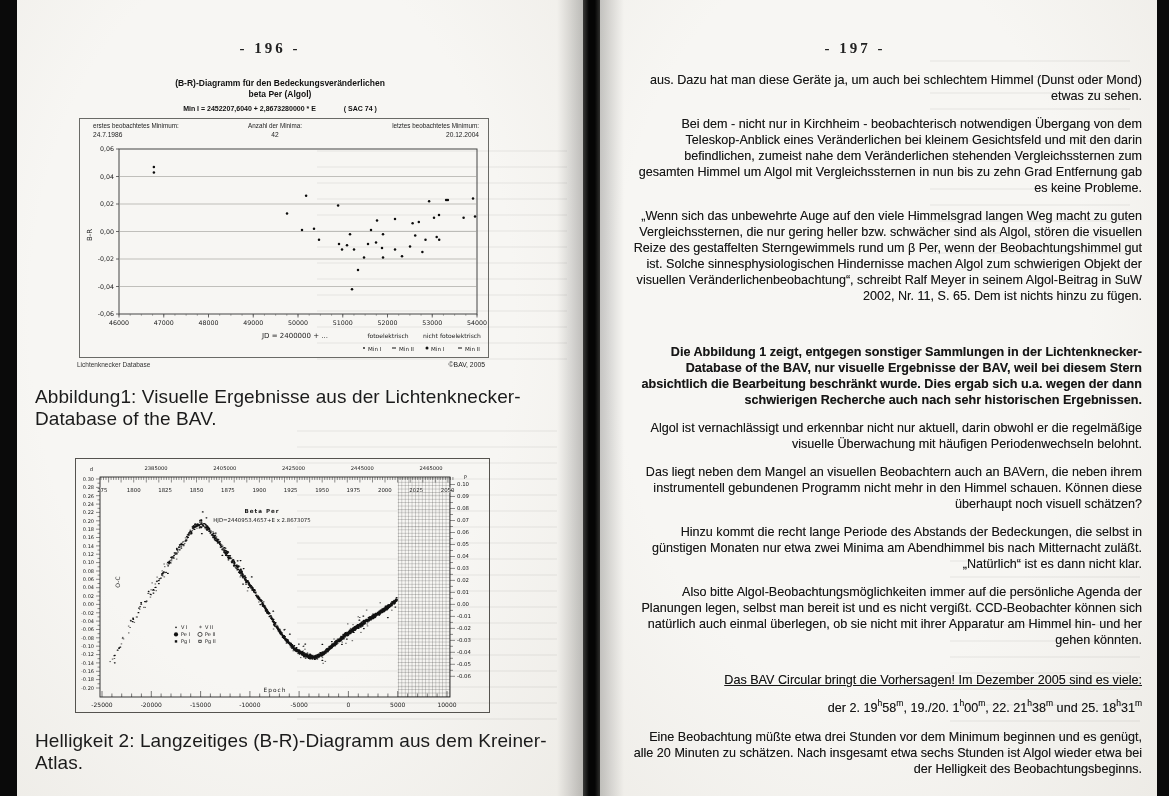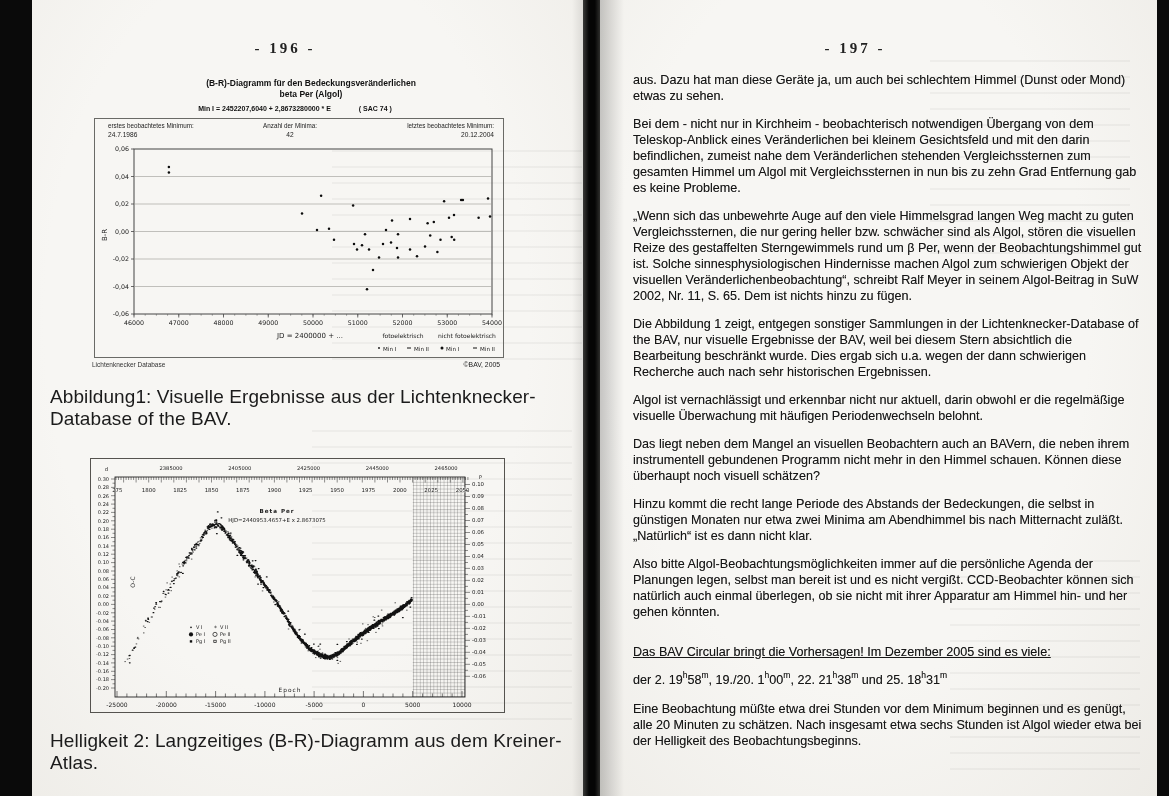--- a/index.html
+++ b/index.html
@@ -5,36 +5,36 @@
   html,body{margin:0;padding:0;}
   body{width:1169px;height:796px;position:relative;overflow:hidden;background:#0a0a0a;
        font-family:"Liberation Sans",sans-serif;}
   .edge{position:absolute;top:0;height:796px;background:#0a0a0a;}
   .edge.left{left:0;width:17px;}
   .edge.right{left:1157px;width:12px;}
   .gutter{position:absolute;left:583px;top:0;width:17px;height:796px;
           background:linear-gradient(90deg,#3a3a38,#050505 35%,#050505 70%,#2e2e2c);}
   .page{position:absolute;top:0;height:796px;
         background:radial-gradient(ellipse at 45% 40%, #f7f6f3 55%, #edebe6 100%);}
-  .pageL{left:17px;width:566px;margin-left:15px;}
+  .pageL{left:17px;width:566px;}
   .pageR{left:600px;width:557px;}
   .pageL::after{content:"";position:absolute;right:0;top:0;bottom:0;width:26px;
         background:linear-gradient(90deg,rgba(0,0,0,0),rgba(0,0,0,.22));}
   .pageR::before{content:"";position:absolute;left:0;top:0;bottom:0;width:24px;
         background:linear-gradient(270deg,rgba(0,0,0,0),rgba(0,0,0,.20));}
   .bleed{position:absolute;opacity:.05;filter:blur(.6px);pointer-events:none;
         background:repeating-linear-gradient(180deg,#555 0 2px,transparent 2px 16px);}
   .pageno{position:absolute;top:40px;text-align:center;font-family:"Liberation Serif",serif;
         font-size:15px;letter-spacing:3px;color:#222;font-weight:600;}
   .pageL .pageno{left:120px;width:266px;}
   .pageR .pageno{left:122px;width:266px;}
 
   
   .fig1{position:absolute;left:58px;top:78px;width:410px;height:295px;color:#151515;}
-  .f1title{position:absolute;top:0;left:16px;width:100%;text-align:center;
+  .f1title{position:absolute;top:0;left:0;width:100%;text-align:center;
         font-size:8.5px;font-weight:bold;line-height:11px;color:#111;}
   .f1formula{position:absolute;top:27px;left:0;width:100%;text-align:center;
         font-size:7px;font-weight:bold;color:#111;white-space:nowrap;}
   .f1formula .ref{margin-left:26px;}
   .f1box{position:absolute;top:40px;left:4px;width:408px;height:238px;border:1px solid #6a6a66;}
   .h3col{position:absolute;top:3px;left:0;width:100%;font-size:6.3px;color:#222;}
   .h3col .lab{line-height:8px;}
   .h3col .val{line-height:9px;font-size:6.6px;}
   .hl{position:absolute;left:13px;top:0;width:160px;text-align:left;}
   .hc{position:absolute;left:120px;top:0;width:150px;text-align:center;}
@@ -43,23 +43,23 @@
   .f1src{position:absolute;left:2px;top:283px;font-size:6.5px;color:#333;}
   .f1cr{position:absolute;right:0px;top:283px;font-size:6.8px;color:#222;text-align:right;}
   .cap{position:absolute;left:18px;font-size:19px;color:#1b1b1b;letter-spacing:.1px;}
   .cap1{top:386px;}
   .cap2{top:730px;}
   #c2svg{position:absolute;left:58px;top:458px;}
   svg text{font-family:"DejaVu Sans",sans-serif;}
 
   
   .textcol{position:absolute;left:33px;top:72px;width:509px;color:#161616;
-        font-size:12.6px;line-height:16px;text-align:left;}
+        font-size:12.6px;line-height:16px;text-align:right;}
   .textcol p{margin:0 0 12px 0;text-shadow:0 0 .4px rgba(20,20,20,.45);}
-  .textcol p.gaplg{margin-top:12px;}
+  .textcol p.gaplg{margin-top:40px;font-weight:bold;}
   .textcol p.gapxl{margin-top:24px;text-decoration:underline;}
   .textcol p.pred{margin-bottom:13px;}
   .textcol sup{font-size:8.5px;position:relative;top:-1px;line-height:0;}
 </style>
 </head>
 <body>
 
 <div class="spread">
   <div class="edge left"></div>
 

